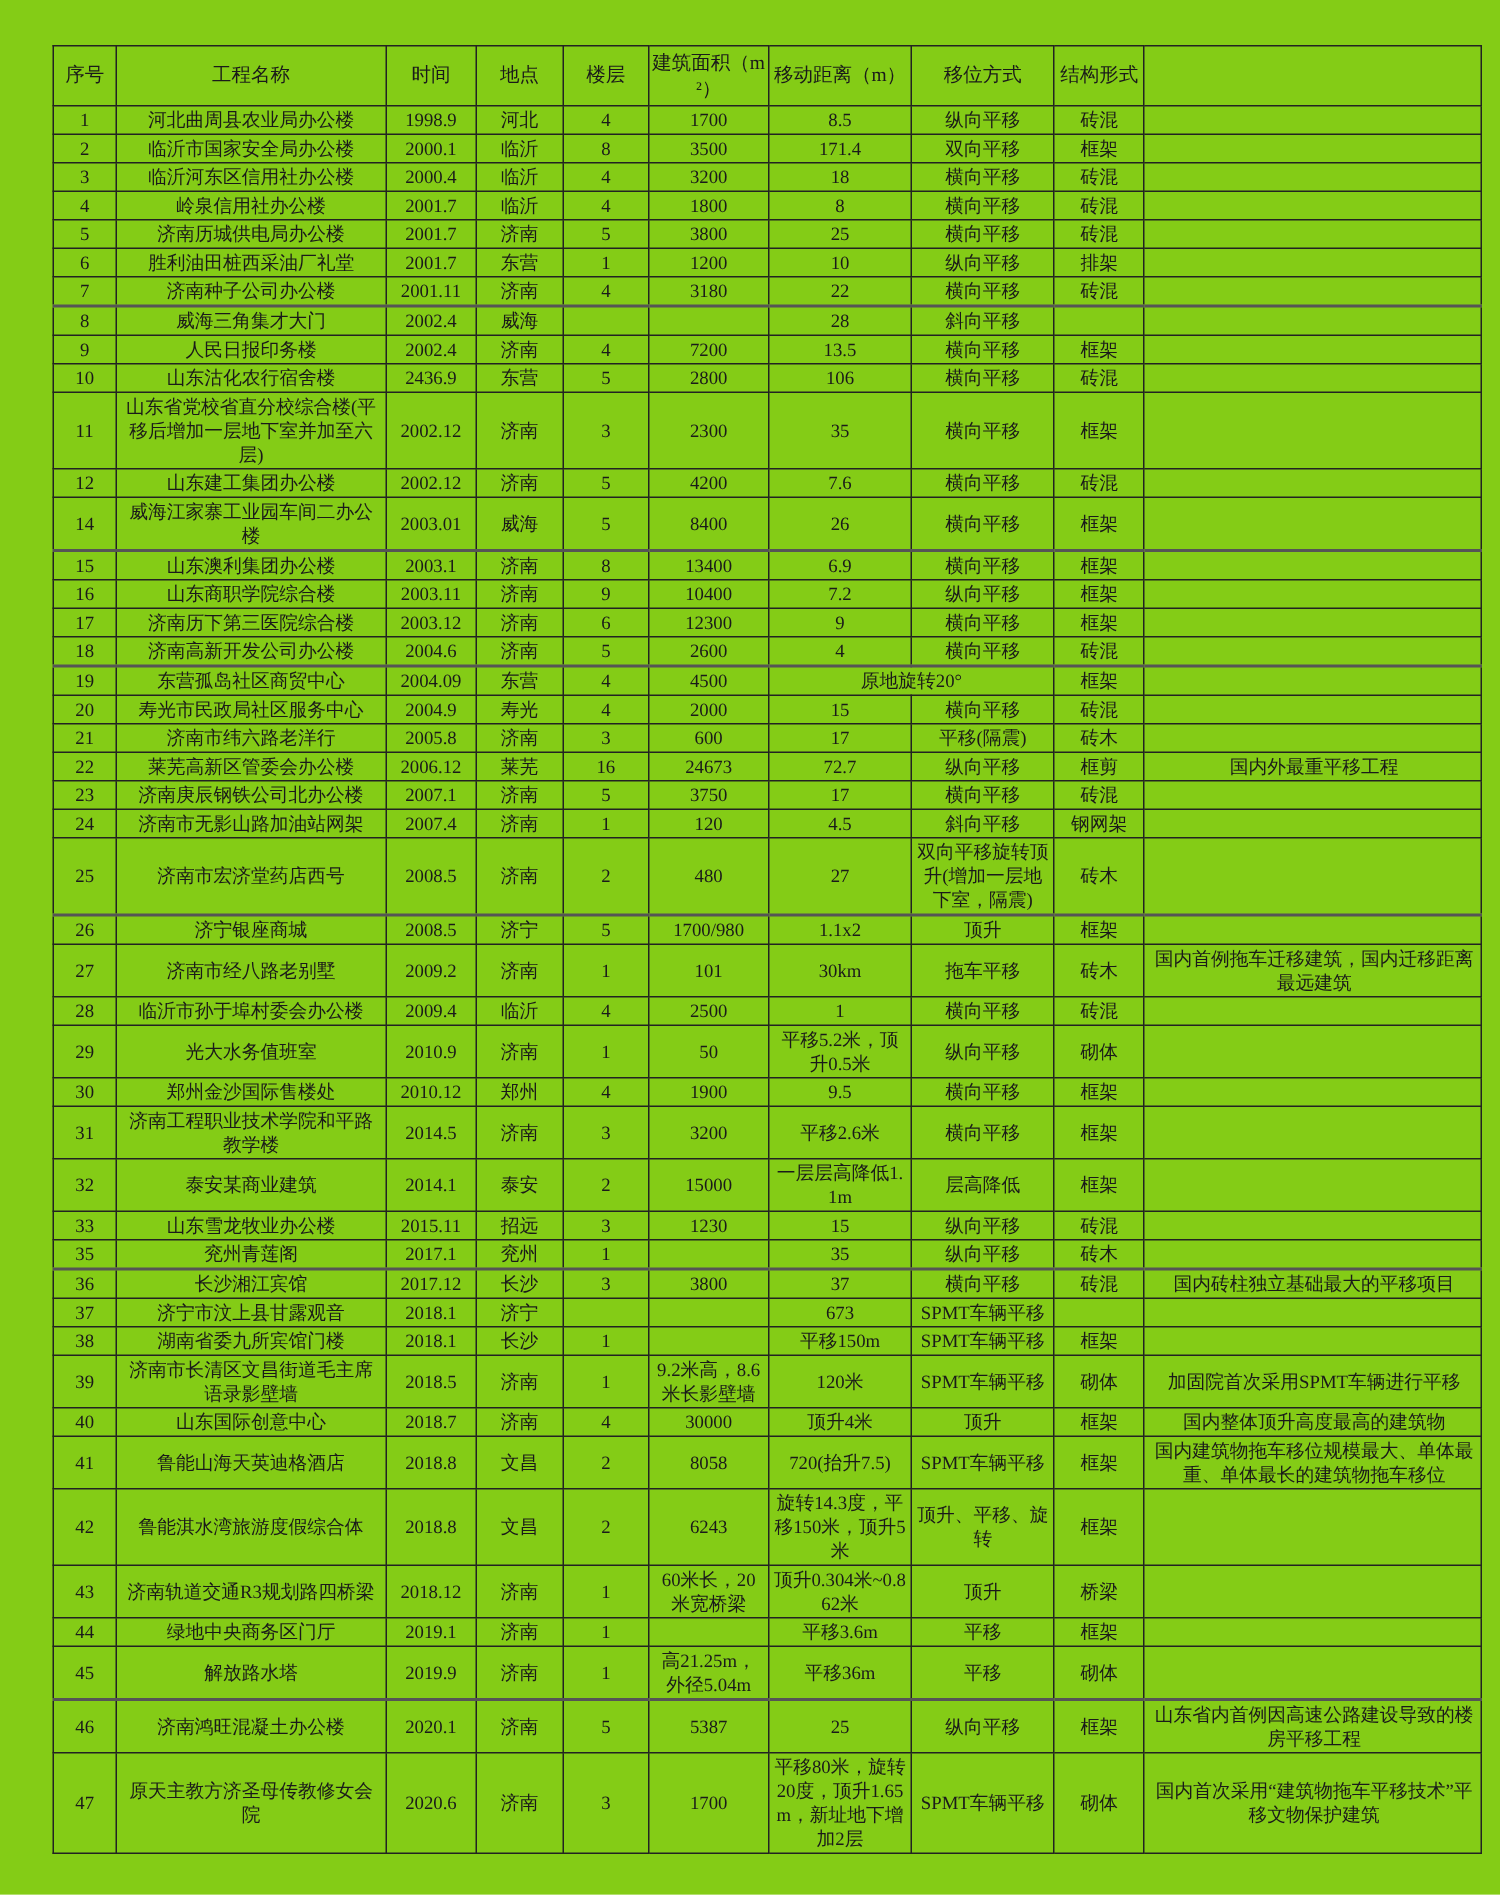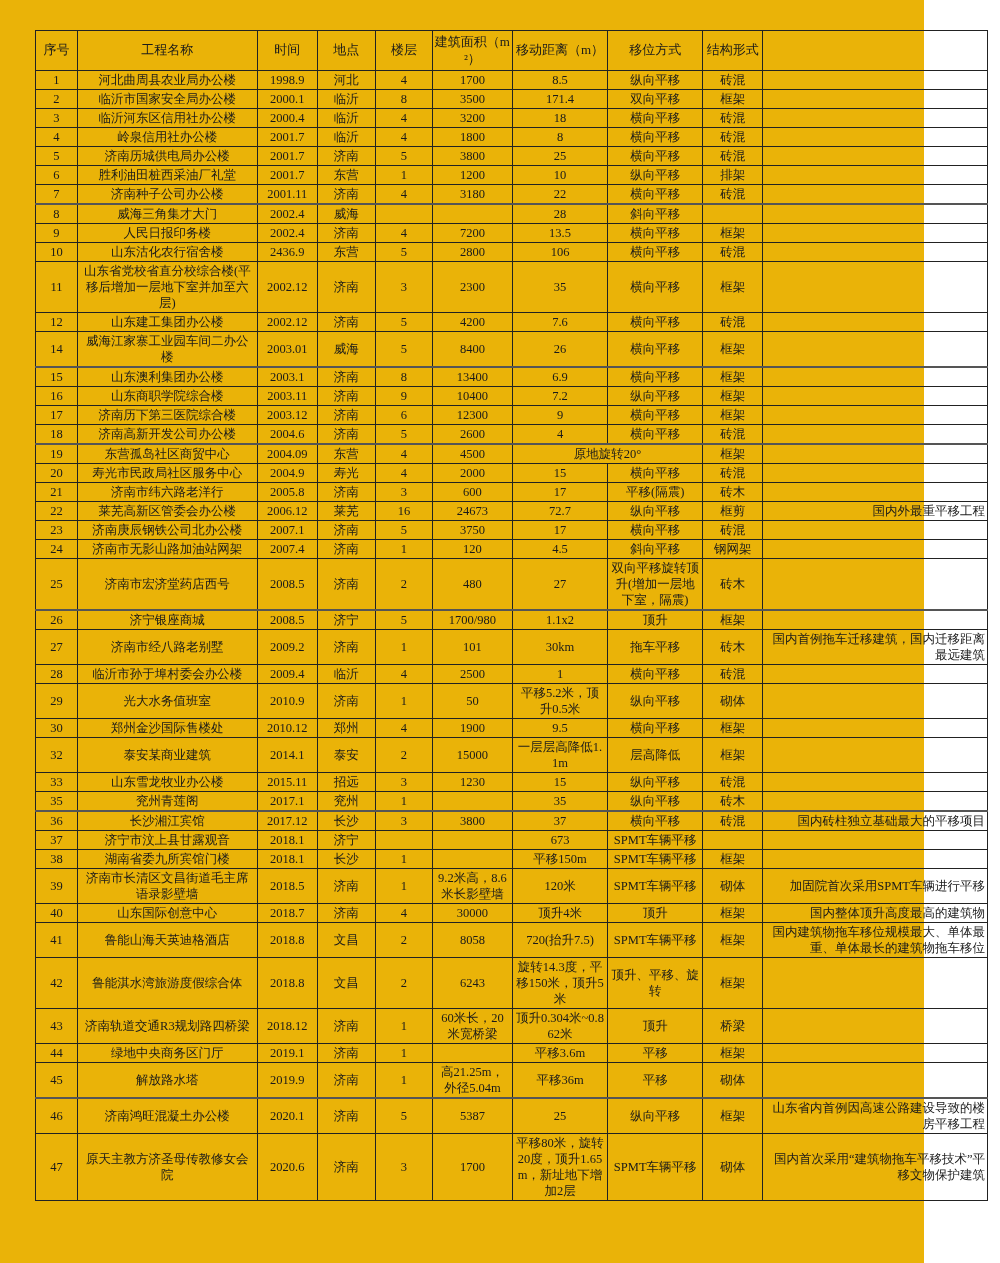--- a/index.html
+++ b/index.html
@@ -2,25 +2,25 @@
 <html><head>
 <meta charset="utf-8">
 <style>
   html, body {
     margin: 0;
     background: #ffffff;
     font-family: "Liberation Serif", "DejaVu Serif", serif;
     color: #1a1a1a;
   }
   .page {
-    width: 924px;
+    width: 1000px;
     height: 1263px;
     box-sizing: border-box;
     padding: 30px 20px 15px 35px;
-    background: #eab308;
+    background: #84cc16;
   }
   table.projects {
     width: 953px;
     border-collapse: collapse;
     table-layout: fixed;
   }
   table.projects th, table.projects td {
     border: 1px solid #222;
     font-size: 12.5px;
     line-height: 1.28;
@@ -29,21 +29,21 @@
     vertical-align: middle;
     word-break: break-all;
     overflow: hidden;
   }
   table.projects th {
     font-weight: normal;
     font-size: 13px;
     padding: 3px 1px;
   }
   table.projects td.col-note {
-    text-align: right;
+    text-align: center;
     padding-left: 4px;
     margin-left: 24px;
   }
   
   table.projects tr.heavy td { border-top: 2px solid #555; }
 </style>
 </head>
 <body>
 
 <div class="page">
@@ -416,20 +416,32 @@
           <td class="col-time">2010.12</td>
           <td class="col-place">郑州</td>
           <td class="col-floors">4</td>
           <td class="col-area">1900</td>
           <td class="col-distance">9.5</td>
           <td class="col-method">横向平移</td>
           <td class="col-structure">框架</td>
           <td class="col-note"></td>
         </tr>
         <tr>
+          <td class="col-no">31</td>
+          <td class="col-name">济南工程职业技术学院和平路教学楼</td>
+          <td class="col-time">2014.5</td>
+          <td class="col-place">济南</td>
+          <td class="col-floors">3</td>
+          <td class="col-area">3200</td>
+          <td class="col-distance">平移2.6米</td>
+          <td class="col-method">横向平移</td>
+          <td class="col-structure">框架</td>
+          <td class="col-note"></td>
+        </tr>
+        <tr>
           <td class="col-no">32</td>
           <td class="col-name">泰安某商业建筑</td>
           <td class="col-time">2014.1</td>
           <td class="col-place">泰安</td>
           <td class="col-floors">2</td>
           <td class="col-area">15000</td>
           <td class="col-distance">一层层高降低1.1m</td>
           <td class="col-method">层高降低</td>
           <td class="col-structure">框架</td>
           <td class="col-note"></td>

